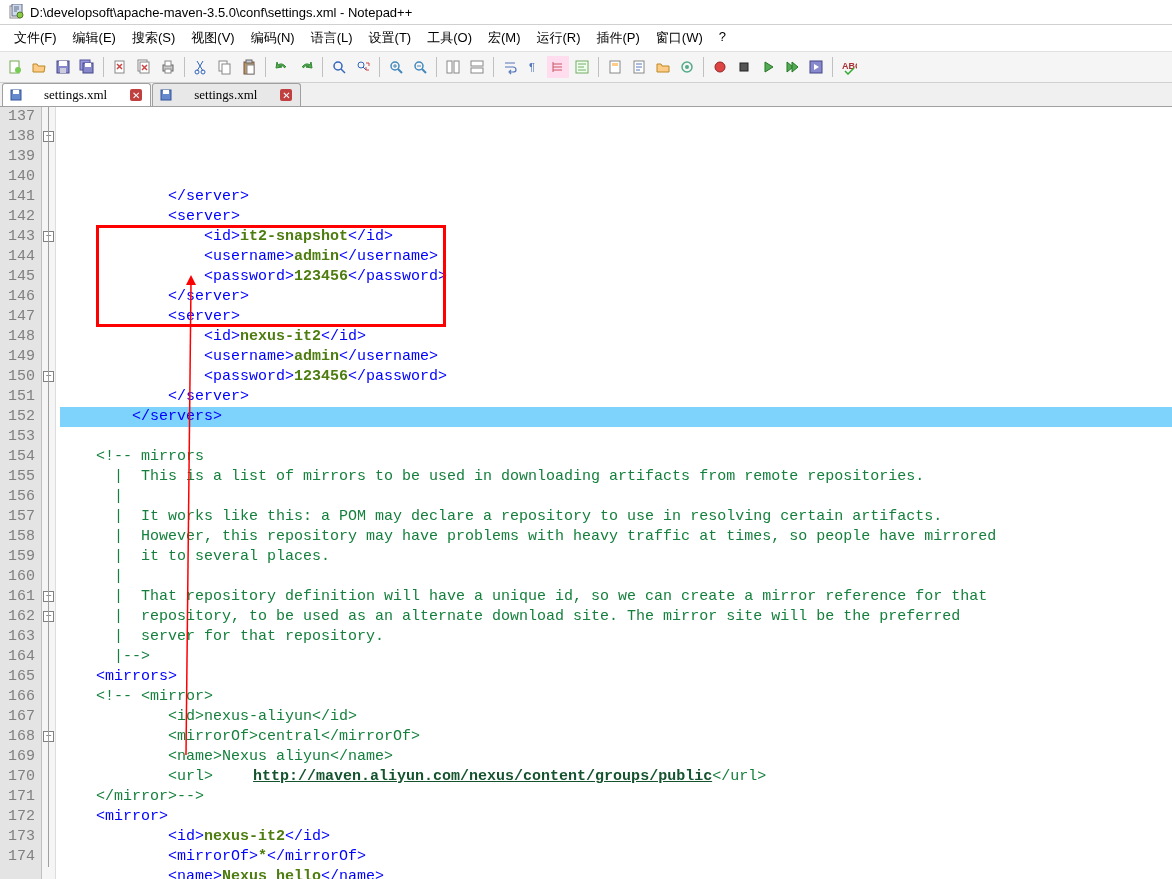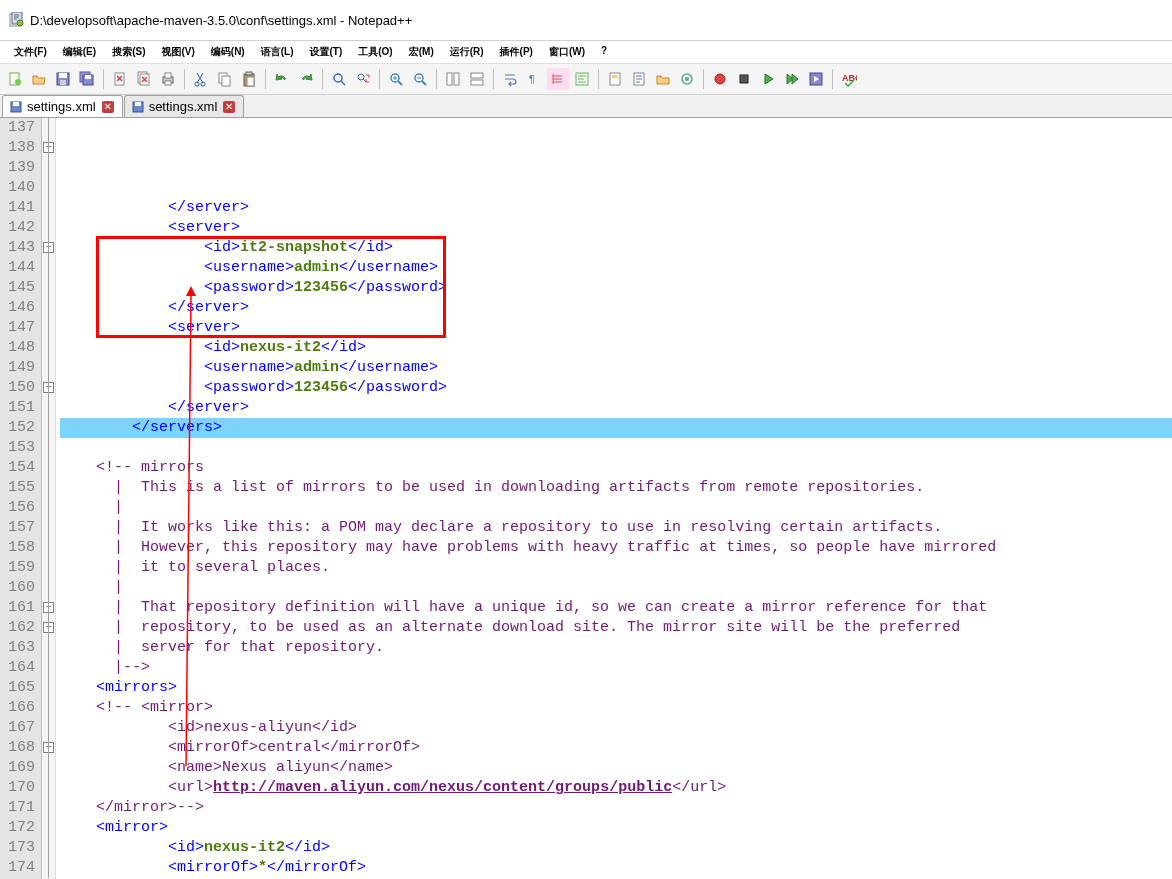--- a/index.html
+++ b/index.html
@@ -5,43 +5,42 @@
     * { margin: 0; padding: 0; box-sizing: border-box; }
     body {
       font-family: "Microsoft YaHei", Arial, sans-serif;
       font-size: 13px;
       background: #f0f0f0;
       overflow: hidden;
     }
     .title-bar {
       background: #fff;
       border-bottom: 1px solid #d0d0d0;
-      padding: 12px 8px;
+      padding: 4px 8px;
       display: flex;
       align-items: center;
       gap: 6px;
     }
     .app-icon {
       width: 16px;
       height: 16px;
       display: inline-block;
     }
     .title-text { font-size: 13px; }
     .menu-bar {
       background: #fff;
       padding: 2px 8px;
       display: flex;
       gap: 4px;
       border-bottom: 1px solid #e0e0e0;
     }
     .menu-item {
       padding: 2px 6px;
       cursor: pointer;
-      font-size: 10px;
-      font-weight: bold;
+      font-size: 13px;
     }
     .toolbar {
       background: #f5f5f5;
       padding: 4px 4px;
       display: flex;
       gap: 2px;
       align-items: center;
       border-bottom: 1px solid #d0d0d0;
     }
     .tb-btn {
@@ -68,22 +67,22 @@
     }
     .tab {
       padding: 3px 8px 3px 6px;
       background: #e8e8e8;
       border: 1px solid #a0a0a0;
       border-bottom: none;
       border-top-left-radius: 3px;
       border-top-right-radius: 3px;
       display: flex;
       align-items: center;
-      gap: 4px;
-      font-family: Liberation Sans, sans-serif;
+      gap: 21px;
+      font-family: Liberation Serif, serif;
       font-size: 13px;
       cursor: pointer;
       margin-right: 1px;
     }
     .tab.active { background: #fff; }
     .tab-icon {
       width: 14px;
       height: 14px;
       display: inline-flex;
       align-items: center;
@@ -146,22 +145,22 @@
     }
     .code {
       flex: 1;
       padding-left: 4px;
       position: relative;
     }
     .code-line { height: 20px; }
     .code-line.current { background: #7dd3fc; }
     .tag { color: #0000ff; }
     .text { color: #4d7c0f; font-weight: bold; }
-    .comment { color: #701a75; text-align: center; }
-    .url-text { color: #701a75; font-weight: bold; text-decoration: underline; }
+    .comment { color: #15803d; text-align: center; }
+    .url-text { color: #14532d; font-weight: bold; text-decoration: underline; margin-left: 40px; }
     .red-box {
       position: absolute;
       border: 3px solid #ff0000;
       pointer-events: none;
     }
     .red-arrow {
       position: absolute;
       pointer-events: none;
     }
   </style>

